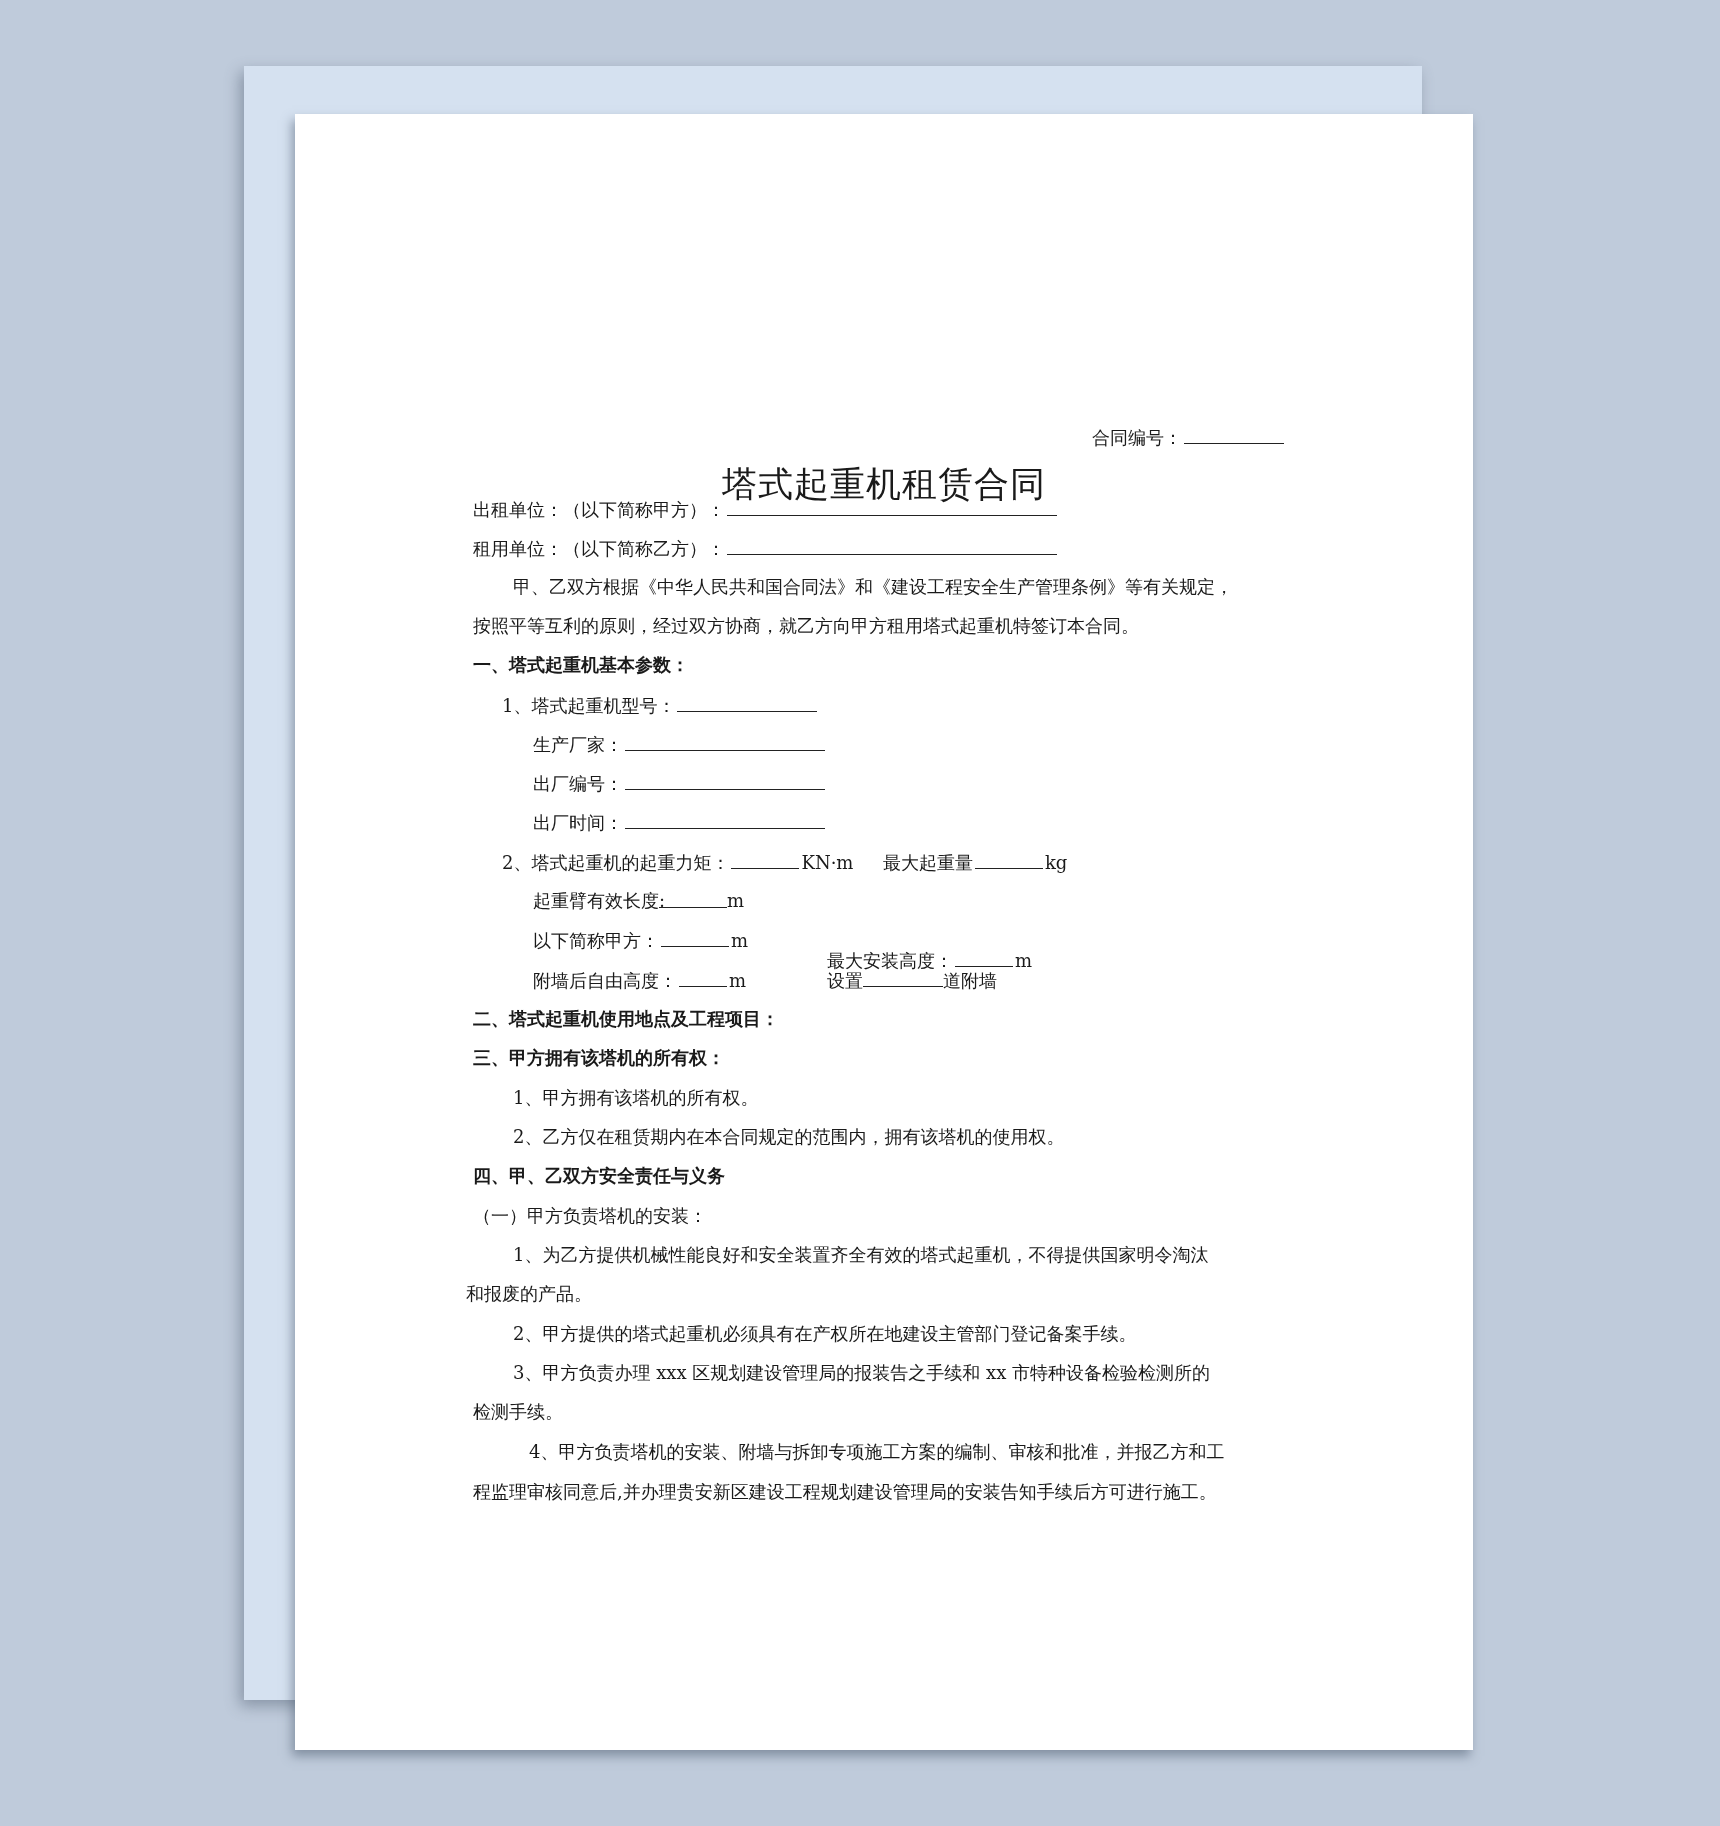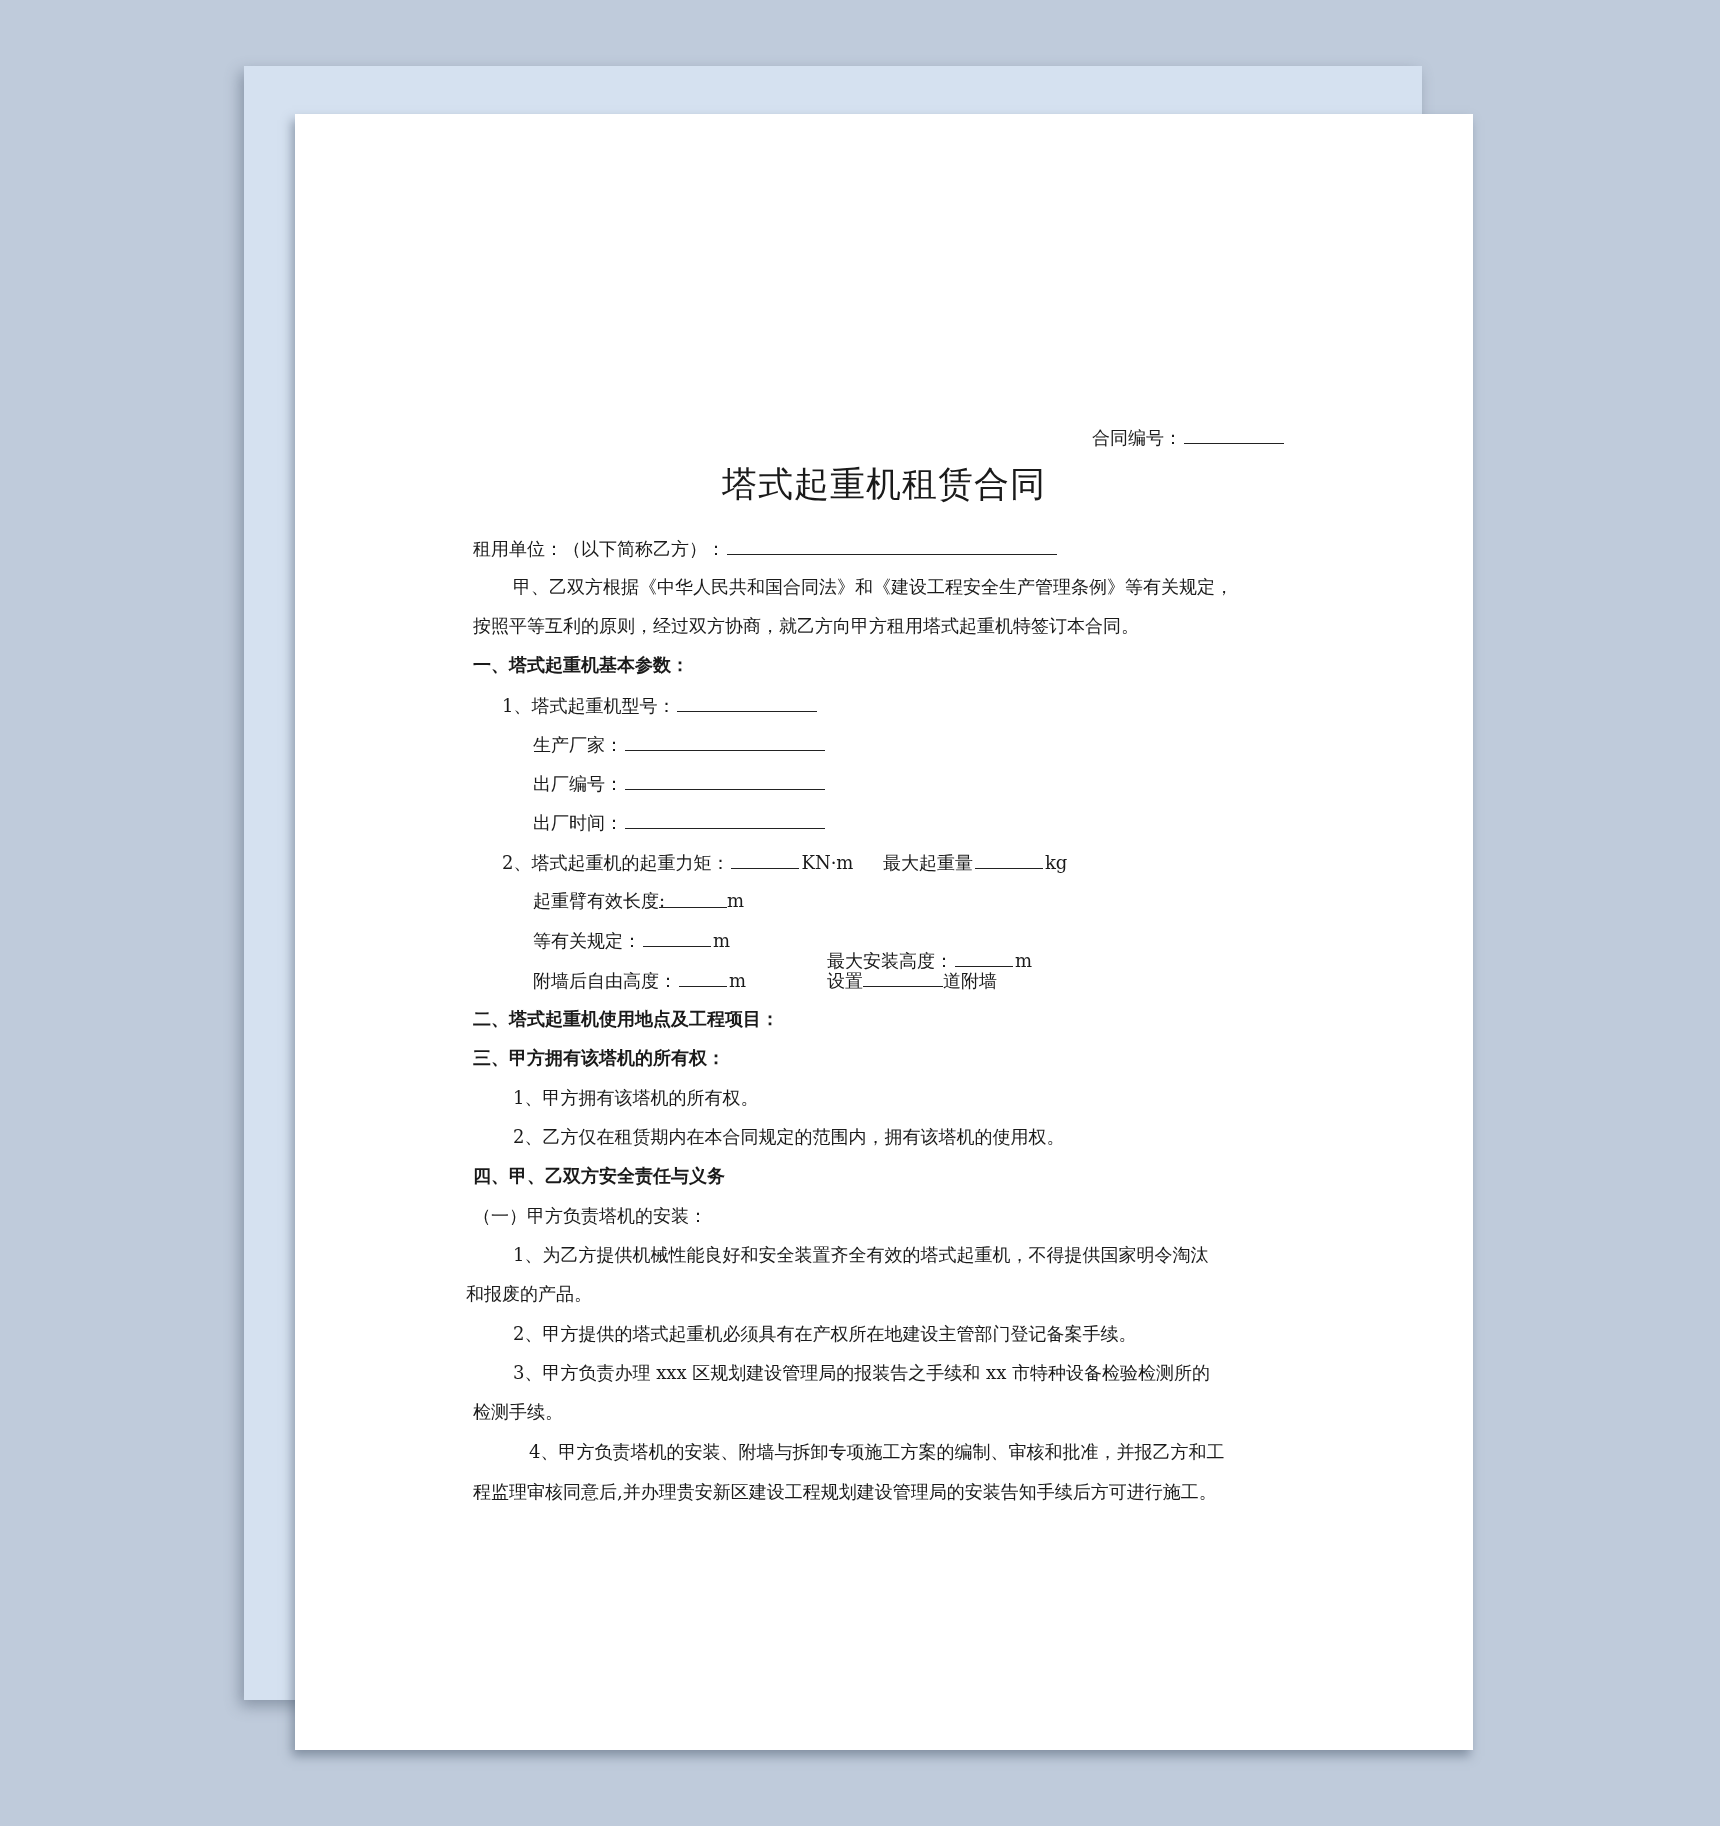--- a/index.html
+++ b/index.html
@@ -31,20 +31,23 @@
 
 <div class="front-page">
   <div class="doc">
 
     <div class="title">塔式起重机租赁合同</div>
 
     <div class="line" style="left:797px; top:311px;">
       <span>合同编号：</span><span class="blank" style="width:100px;"></span>
     </div>
 
+    <div class="line" style="left:178px; top:383px;">
+      <span>出租单位：（以下简称甲方）：</span><span class="blank" style="width:330px;"></span>
+    </div>
     <div class="line" style="left:178px; top:422px;">
       <span>租用单位：（以下简称乙方）：</span><span class="blank" style="width:330px;"></span>
     </div>
 
     <div class="line" style="left:218px; top:461px;">甲、乙双方根据《中华人民共和国合同法》和《建设工程安全生产管理条例》等有关规定，</div>
     <div class="line" style="left:178px; top:500px;">按照平等互利的原则，经过双方协商，就乙方向甲方租用塔式起重机特签订本合同。</div>
 
     <div class="line bold" style="left:178px; top:539px;">一、塔式起重机基本参数：</div>
 
     <div class="line" style="left:207px; top:579px;">
@@ -64,21 +67,21 @@
       <span>2、塔式起重机的起重力矩：</span><span class="blank" style="width:68px;"></span><span>KN·m</span>
       <span style="display:inline-block;width:18px;"></span>
       <span>最大起重量</span><span class="blank" style="width:68px;"></span><span>kg</span>
     </div>
 
     <div class="line" style="left:238px; top:775px;">
       <span>起重臂有效长度</span><span class="blank" style="width:68px;margin:0;"><span>:</span></span><span>m</span>
     </div>
 
     <div class="line" style="left:238px; top:814px;">
-      <span>等有关规定：</span><span class="blank" style="width:68px;"></span><span>m</span>
+      <span>以下简称甲方：</span><span class="blank" style="width:68px;"></span><span>m</span>
     </div>
     <div class="line" style="left:532px; top:814px;margin-top:20px;">
       <span>最大安装高度：</span><span class="blank" style="width:58px;"></span><span>m</span>
     </div>
 
     <div class="line" style="left:238px; top:854px;">
       <span>附墙后自由高度：</span><span class="blank" style="width:48px;"></span><span>m</span>
     </div>
     <div class="line" style="left:532px; top:854px;">
       <span>设置</span><span class="blank" style="width:80px;margin:0;"></span><span>道附墙</span>

